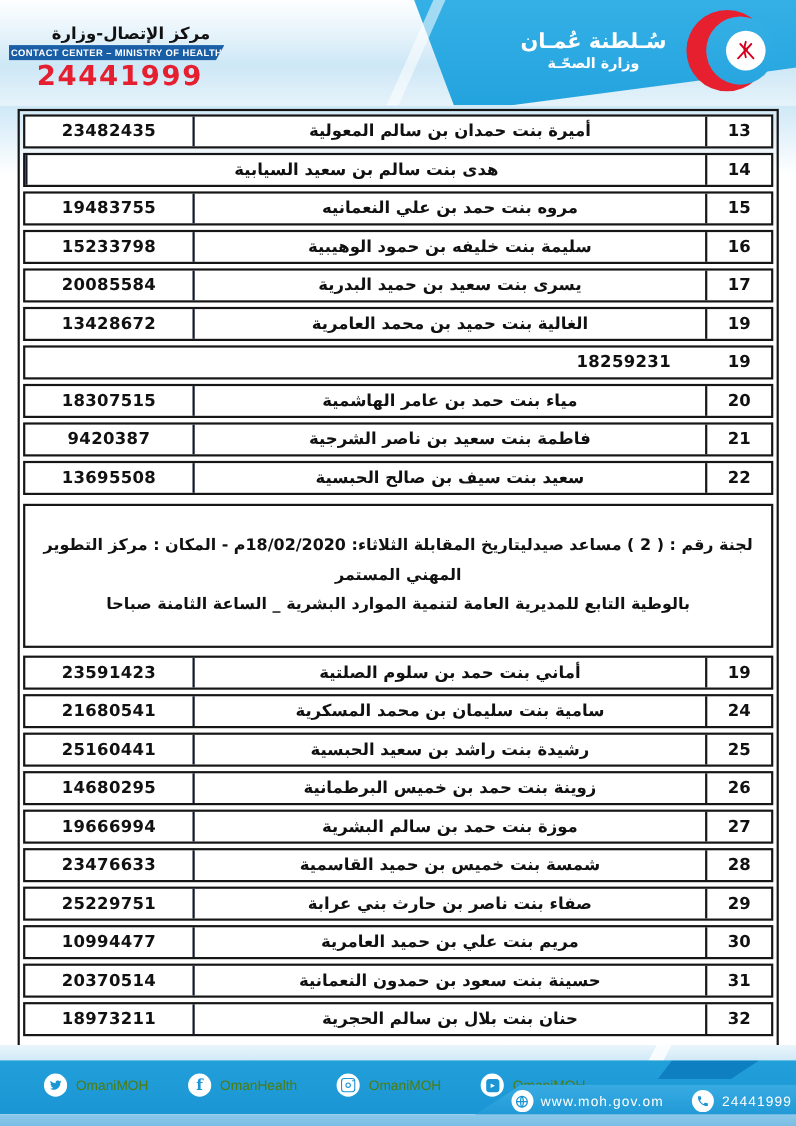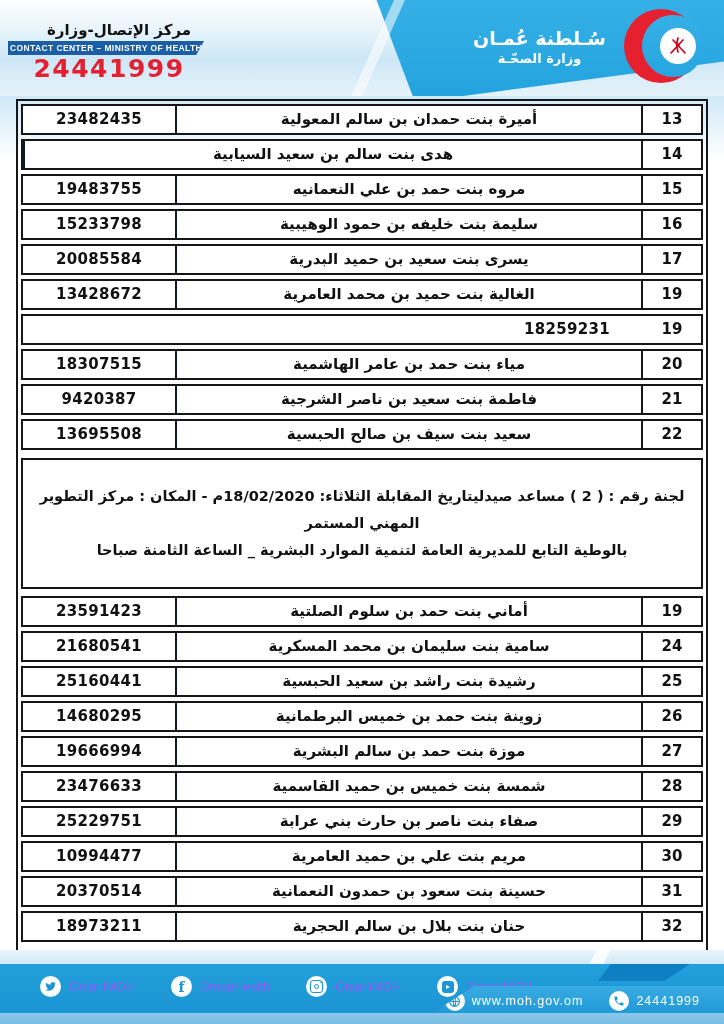--- a/index.html
+++ b/index.html
@@ -63,32 +63,32 @@
   .footer-band .diag{position:absolute;right:120px;top:-4px;width:12px;height:30px;
           background:#ffffff;opacity:.8;transform:rotate(28deg);}
   .footer-main{position:absolute;left:0;top:964px;width:724px;height:49px;
           background:linear-gradient(180deg,#22a0da 0%,#1b95d4 100%);}
   .footer-notch{position:absolute;left:598px;top:964px;width:92px;height:17px;
           background:#0e7fc0;clip-path:polygon(14% 0,100% 0,72% 100%,0 100%);}
   .soc-row{position:absolute;left:40px;top:976px;display:flex;gap:36px;align-items:center;}
   .soc{display:flex;align-items:center;gap:8px;}
   .soc-circle{width:21px;height:21px;border-radius:50%;background:#fff;
           display:flex;align-items:center;justify-content:center;flex:0 0 auto;}
-  .soc-label{color:#8b5cf6;font-size:12.5px;font-family:"Liberation Sans",sans-serif;}
+  .soc-label{color:#4d7c0f;font-size:12.5px;font-family:"Liberation Sans",sans-serif;}
   .fb-f{color:#1b95d4;font-family:"DejaVu Serif",serif;font-weight:700;font-size:14px;line-height:1;}
   .ig-box{width:11px;height:11px;border:1.6px solid #1b95d4;border-radius:3px;position:relative;}
   .ig-box .lens{position:absolute;left:2.6px;top:2.6px;width:3.4px;height:3.4px;border:1.3px solid #1b95d4;border-radius:50%;}
   .ig-box .dot{position:absolute;right:.6px;top:.6px;width:1.6px;height:1.6px;background:#1b95d4;border-radius:50%;}
   .yt-box{width:12px;height:12px;border-radius:3px;background:#1b95d4;display:flex;align-items:center;justify-content:center;}
   .yt-box .tri{width:0;height:0;border-left:4px solid #fff;border-top:2.6px solid transparent;border-bottom:2.6px solid transparent;margin-left:1px;}
 
   .footer-sub{position:absolute;left:428px;top:986px;width:296px;height:30px;
           background:linear-gradient(180deg,#39abe2,#1e98d6);
           clip-path:polygon(46px 0,100% 0,100% 100%,0 100%);
-          display:flex;align-items:center;justify-content:flex-end;gap:26px;padding-right:24px;box-sizing:border-box;}
+          display:flex;align-items:center;justify-content:flex-end;gap:26px;padding-right:4px;box-sizing:border-box;}
   .sub-item{display:flex;align-items:center;gap:7px;}
   .sub-circle{width:20px;height:20px;border-radius:50%;background:#fff;
           display:flex;align-items:center;justify-content:center;flex:0 0 auto;}
   .sub-label{color:#fff;font-size:12.5px;letter-spacing:1px;font-family:"Liberation Sans",sans-serif;}
   .footer-bottom{position:absolute;left:0;top:1013px;width:724px;height:11px;
           background:linear-gradient(180deg,#8cc8ea,#79bde4);}
 </style>
 </head>
 <body>
 

